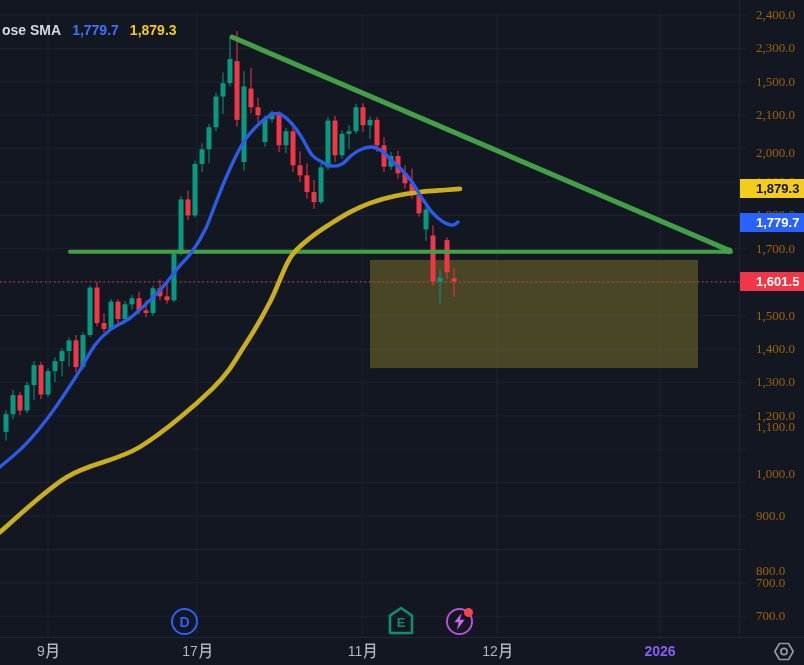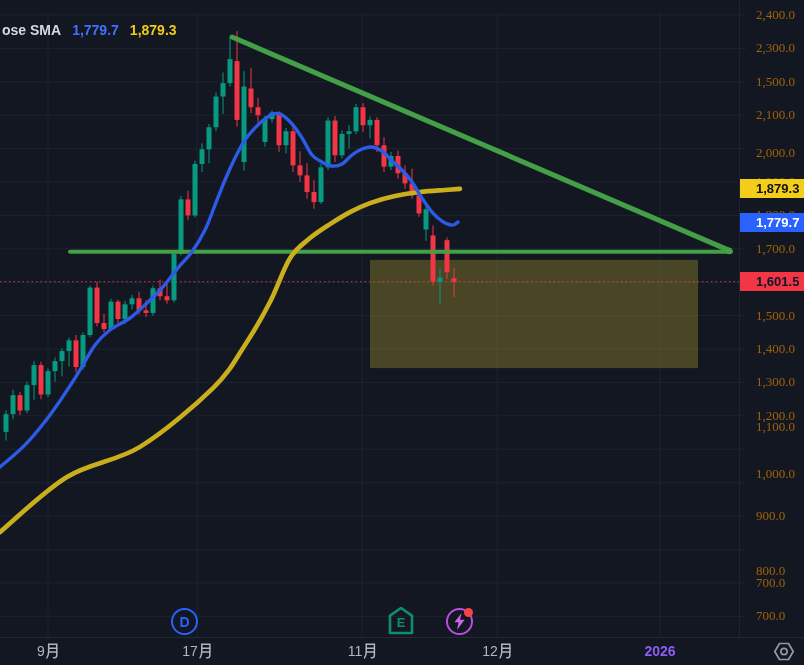--- a/index.html
+++ b/index.html
@@ -220,21 +220,21 @@
       <div class="ptick" style="top: 374.461px;">1,300.0</div>
       <div class="ptick" style="top: 407.867px;">1,200.0</div>
       <div class="ptick" style="top: 419px;">1,100.0</div>
       <div class="ptick" style="top: 466px;">1,000.0</div>
       <div class="ptick" style="top: 508.083px;">900.0</div>
       <div class="ptick" style="top: 563px;">800.0</div>
       <div class="ptick" style="top: 574.894px;">700.0</div>
       <div class="ptick" style="top: 608.3px;">700.0</div>
       <div class="pbadge" style="top: 179.443px; background: rgb(242, 206, 27); color: rgb(17, 17, 17);">1,879.3</div>
       <div class="pbadge" style="top: 212.715px; background: rgb(41, 98, 255); color: rgb(255, 255, 255);">1,779.7</div>
-      <div class="pbadge" style="top: 272.243px; background: rgb(242, 54, 69); color: #0f172a;">1,601.5</div>
+      <div class="pbadge" style="top: 272.243px; background: rgb(242, 54, 69); color: #ffffff;">1,601.5</div>
     </div>
 
   <div id="time-axis">
     <span id="gear-btn">
       <svg width="22" height="21" viewBox="0 0 22 21">
         <g fill="none" stroke="#9598A1" stroke-width="1.7" stroke-linejoin="round">
           <path d="M6.5 2.5 H15.5 L20.2 10.5 L15.5 18.5 H6.5 L1.8 10.5 Z"></path>
           <circle cx="11" cy="10.5" r="3.1"></circle>
         </g>
       </svg>

